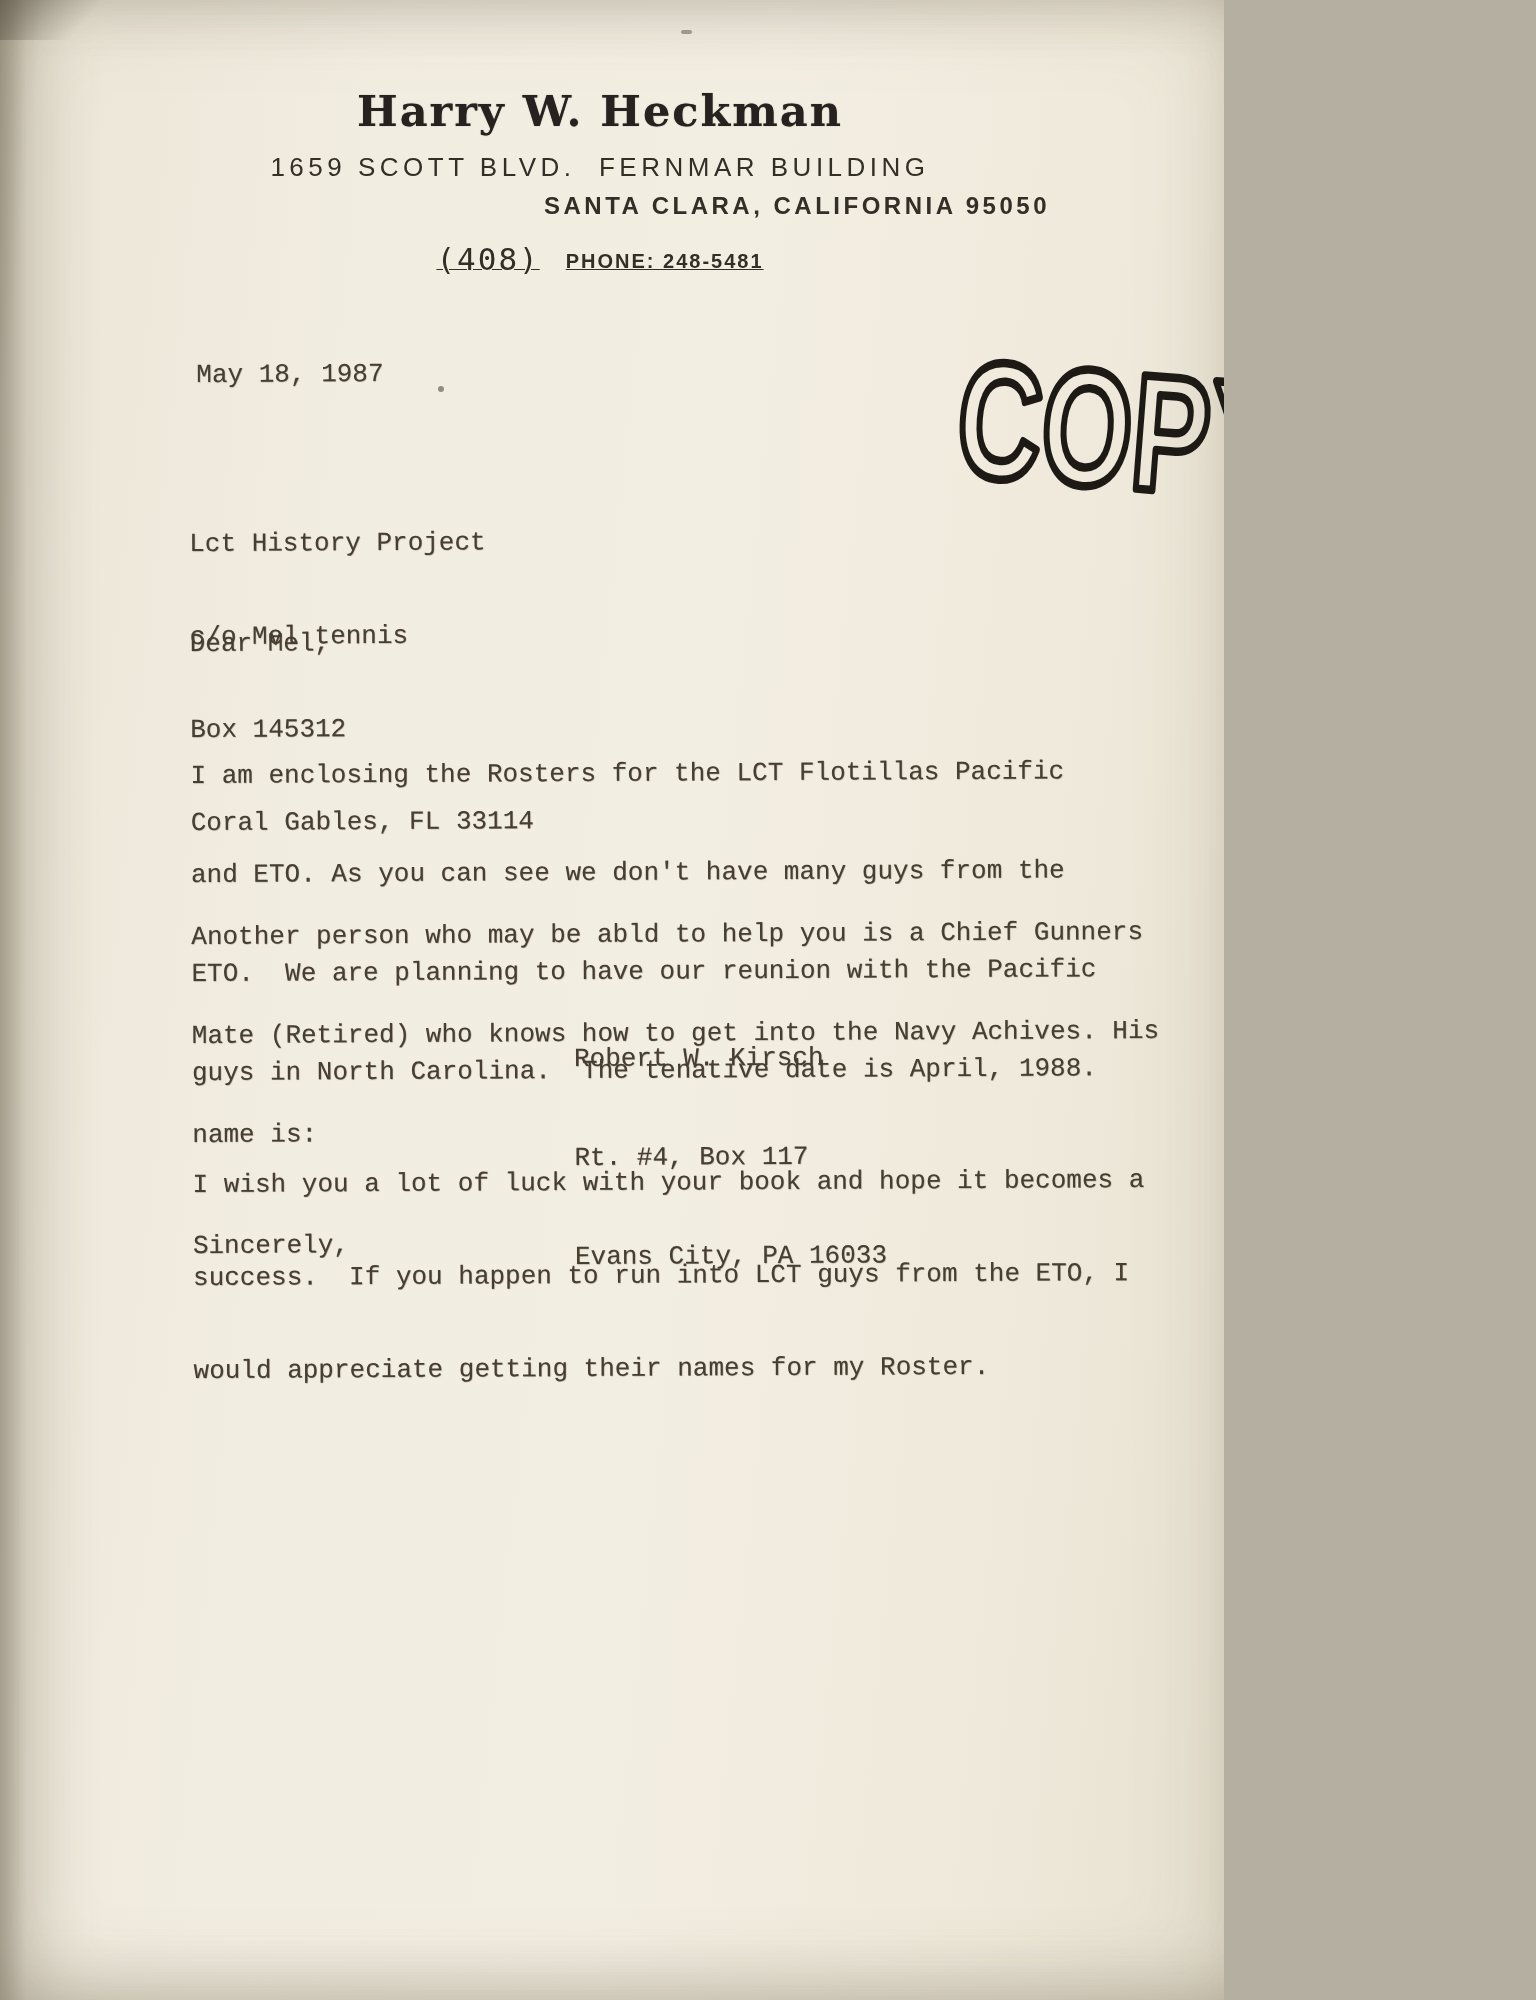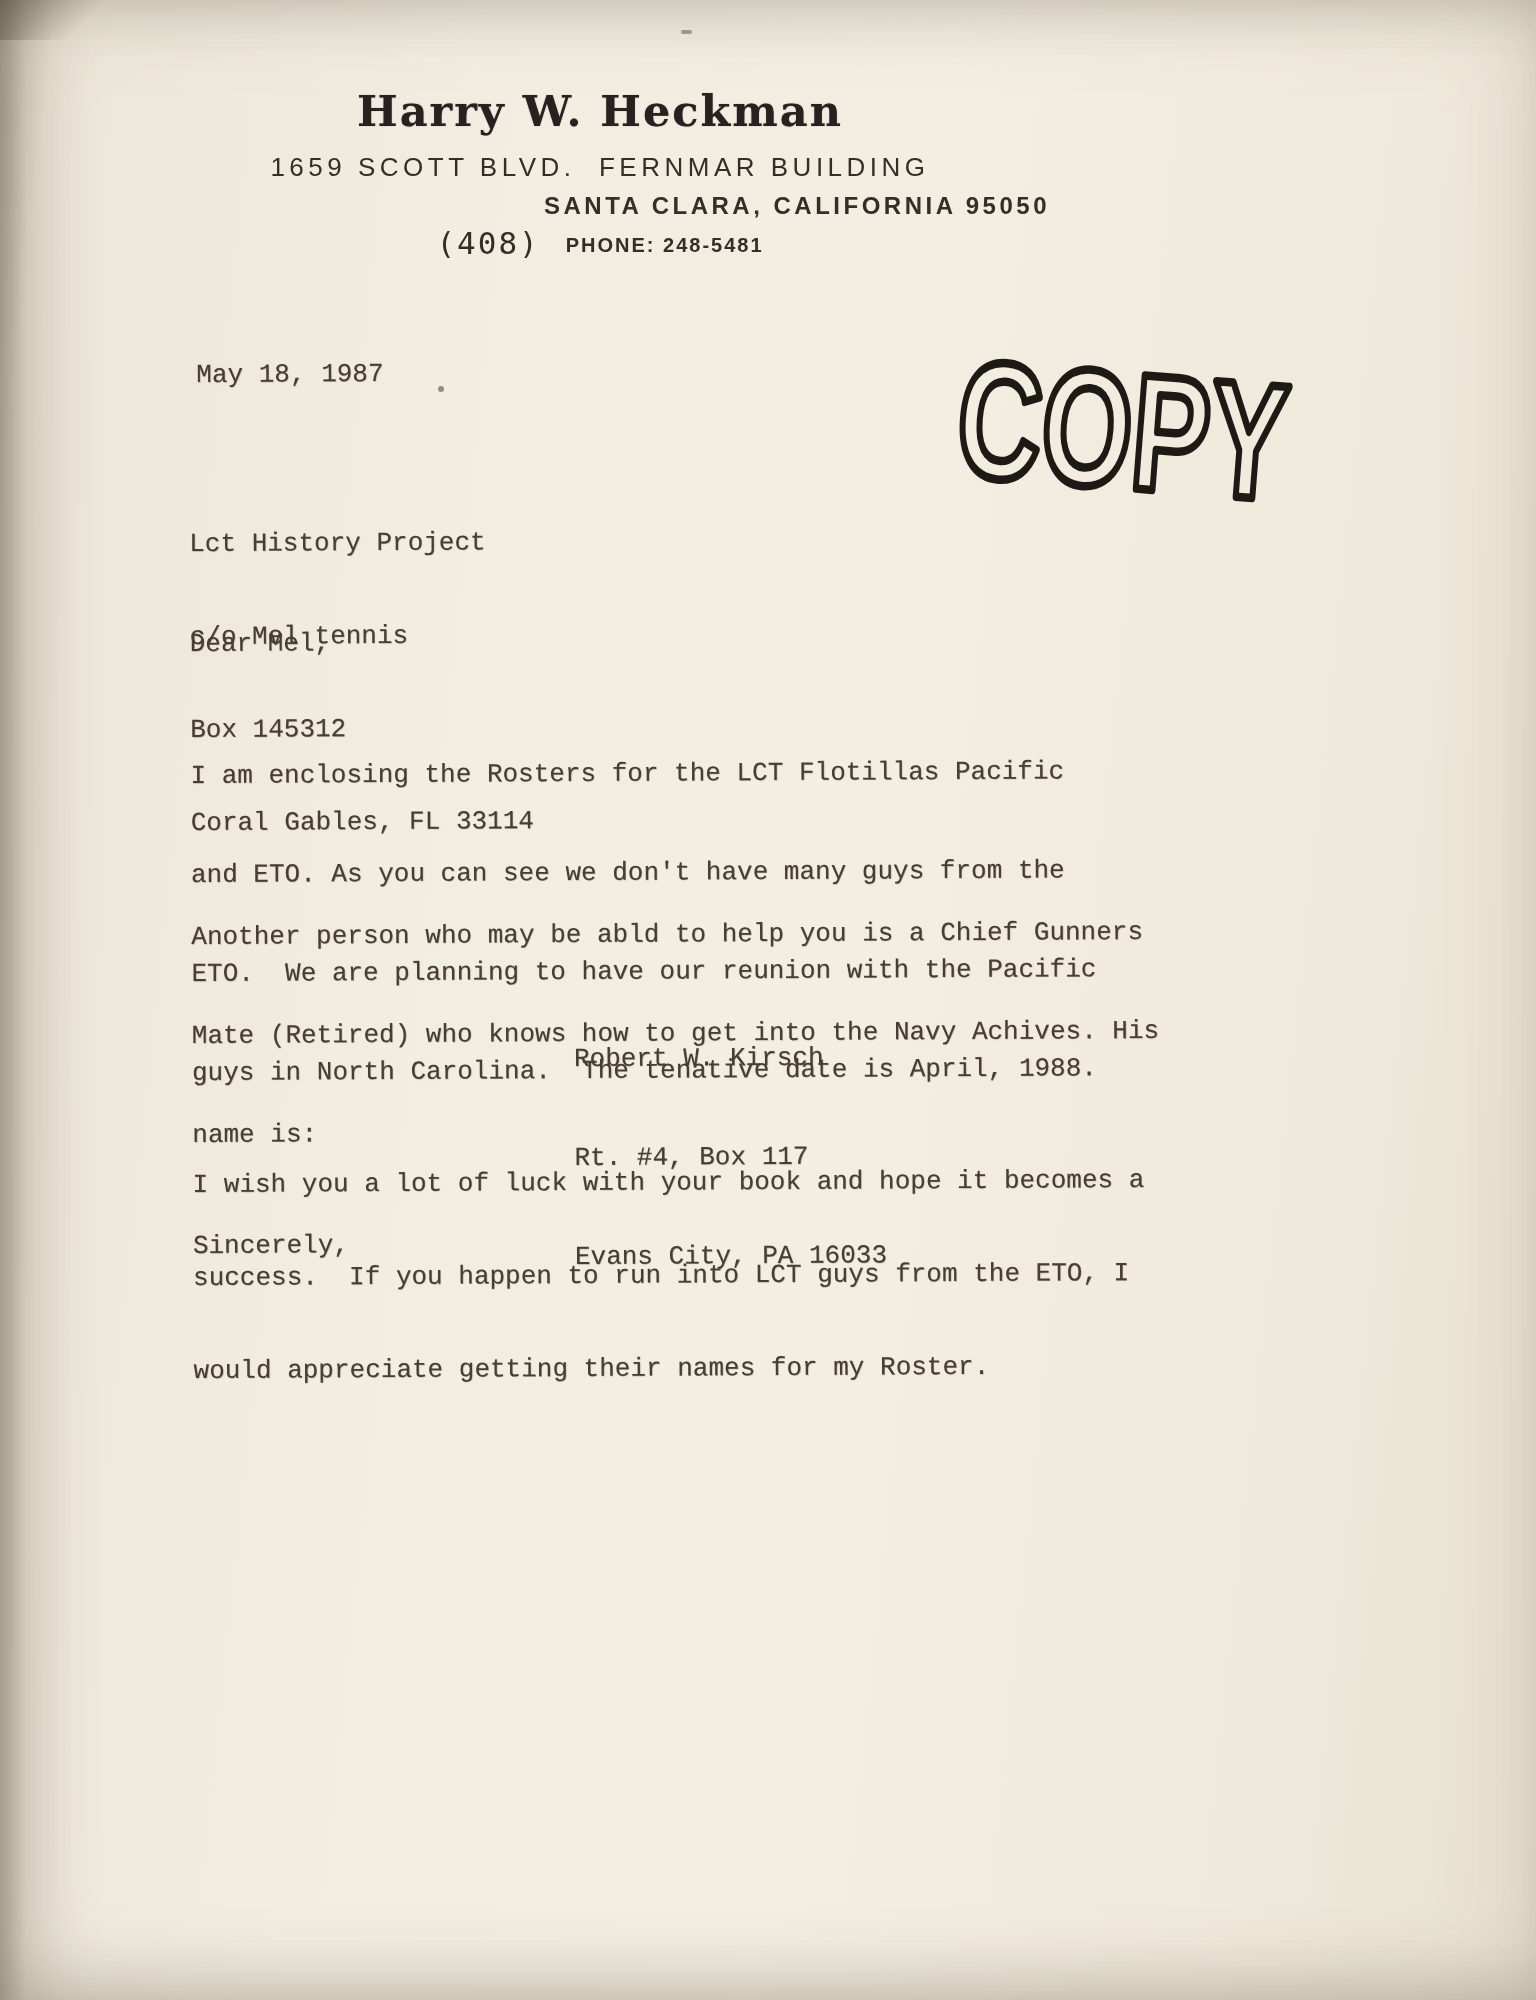--- a/index.html
+++ b/index.html
@@ -1,35 +1,35 @@
 <!DOCTYPE html>
 <html><head>
 <meta charset="utf-8">
 <style>
   html,body{margin:0;padding:0;background:#b5afa2;}
-  .page{position:relative;width:1536px;height:2000px;overflow:hidden;background:#cfc9ba;
+  .page{position:relative;width:1224px;height:2000px;overflow:hidden;background:#cfc9ba;
         font-family:"Liberation Sans",sans-serif;}
   .paper{position:absolute;inset:0;
     background:linear-gradient(96deg,#d6cfbf 0%,#ece6d8 3.2%,#f2ede1 28%,#f3eee2 55%,#efe9db 82%,#e7e1d1 100%);
     box-shadow:inset 0 0 95px rgba(125,114,90,.20),
                inset 48px 0 70px -22px rgba(108,98,78,.32),
                inset 0 -46px 70px -34px rgba(108,98,78,.20),
                inset 0 42px 55px -38px rgba(108,98,78,.16);}
   .corner-dark{position:absolute;top:0;left:0;width:110px;height:40px;
     background:linear-gradient(132deg,rgba(72,66,55,.55) 0%,rgba(72,66,55,.18) 45%,rgba(72,66,55,0) 72%);}
   .edge-left{position:absolute;top:0;left:0;width:26px;height:100%;
     background:linear-gradient(90deg,rgba(95,87,70,.28),rgba(95,87,70,0));}
 
   
   .letterhead{position:absolute;left:150px;top:86px;width:900px;text-align:center;color:#2c2720;}
   .lh-name{font-family:"DejaVu Serif",serif;font-weight:700;font-size:43px;letter-spacing:2px;
            color:#272220;text-shadow:0 0 1px rgba(40,34,28,.6);}
   .lh-addr1{margin-top:16px;font-size:26px;letter-spacing:4.5px;color:#332e26;white-space:pre;}
   .lh-addr2{margin-top:9px;font-size:24px;font-weight:600;letter-spacing:3.5px;color:#332e26;white-space:pre;text-align:right;}
-  .lh-phone{margin-top:5px;color:#332e26;}
+  .lh-phone{margin-top:21px;color:#332e26;text-decoration:underline;}
   .phone-area{font-size:31px;font-weight:400;letter-spacing:2px;vertical-align:-2px;margin-right:26px;
               font-family:"DejaVu Sans Mono",monospace;}
   .phone-num{font-size:20px;font-weight:700;letter-spacing:2px;}
 
   
   .stamp{position:absolute;left:948px;top:338px;transform:rotate(4.5deg);}
 
   
   .typed{position:absolute;inset:0;transform:rotate(-0.3deg);transform-origin:190px 700px;}
   .tw{position:absolute;font-family:"Liberation Mono","DejaVu Sans Mono",monospace;

